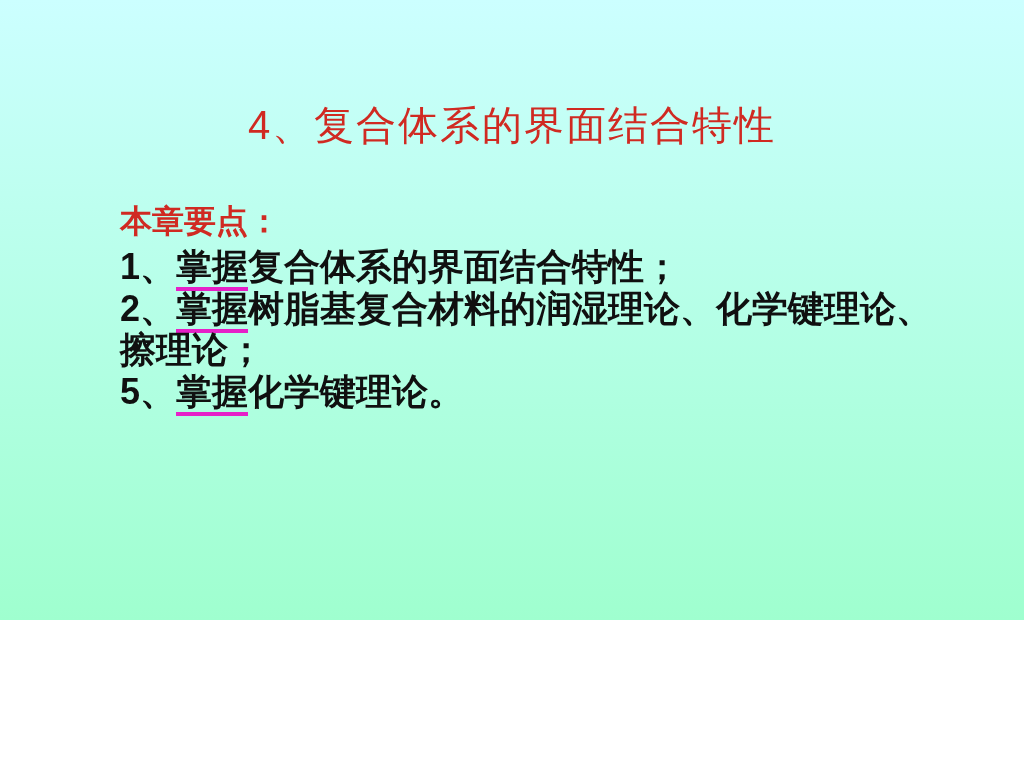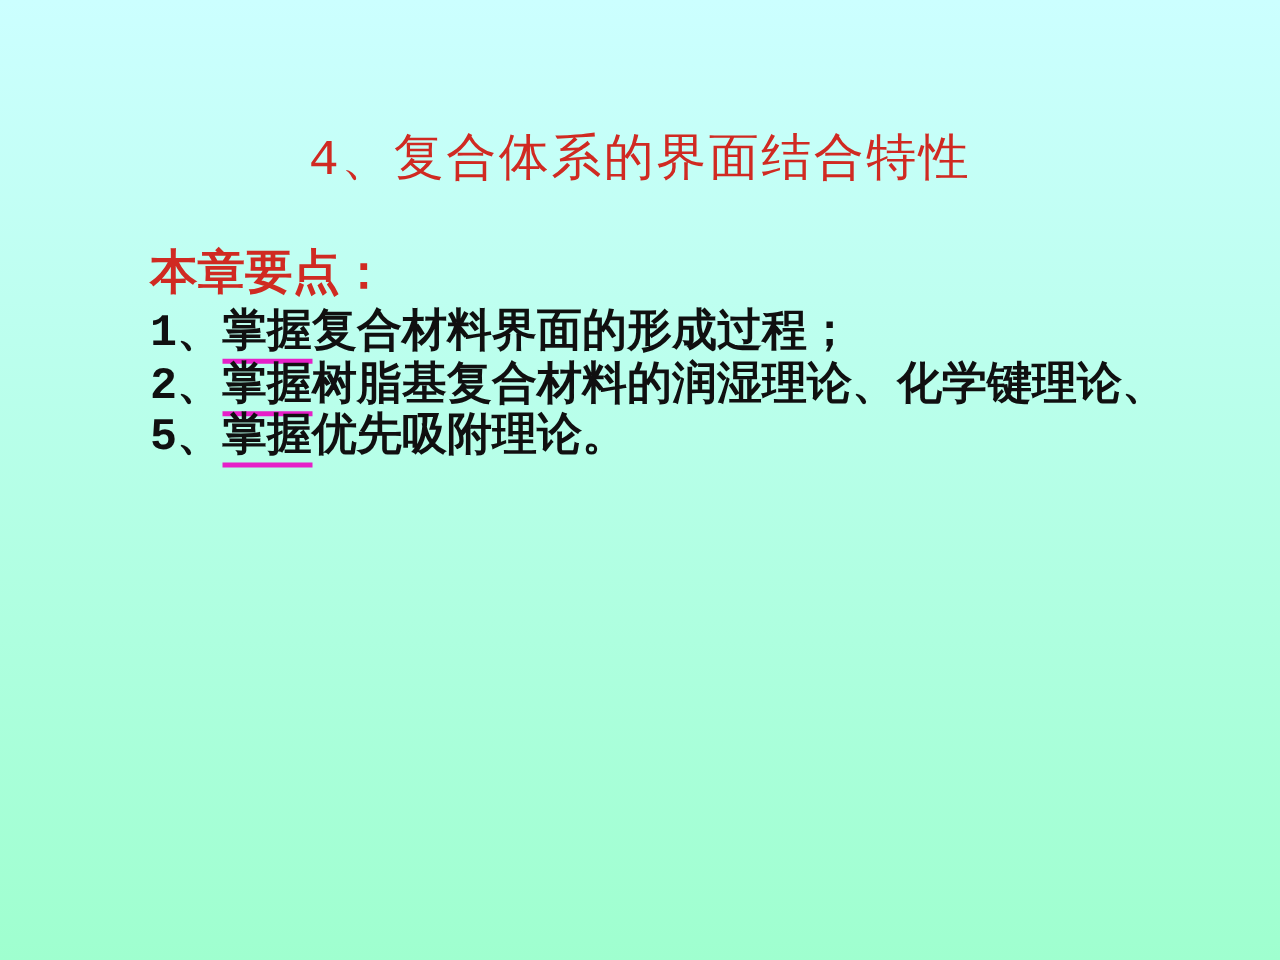--- a/index.html
+++ b/index.html
@@ -3,45 +3,45 @@
 <meta charset="utf-8">
 <style>
   html, body {
     margin: 0;
     padding: 0;
     background: #ffffff;
   }
   .slide {
     position: relative;
     width: 1024px;
-    height: 768px;
+    height: 620px;
     overflow: hidden;
     background: linear-gradient(180deg, var(--bg-top, #ccffff) 0%, var(--bg-bottom, #9fffcf) 100%);
-    font-family: Liberation Mono, monospace;
+    font-family: Liberation Sans, sans-serif;
   }
   .title {
     position: absolute;
     top: 98px;
     left: 0;
     width: 100%;
     text-align: center;
     font-size: 40px;
     font-weight: normal;
     letter-spacing: 2px;
     color: var(--accent-red, #d02a22);
     margin: 0;
   }
   .body-block {
     position: absolute;
     left: 120px;
     top: 198px;
     width: 800px;
   }
   .heading {
-    font-size: 38px;
+    font-size: 32px;
     font-weight: bold;
     color: var(--accent-red, #d02a22);
     line-height: 46px;
     margin: 0 0 2px 0;
   }
   .line {
     font-size: 36px;
     font-weight: bold;
     color: var(--text-color, #101010);
     line-height: 41.5px;
@@ -53,18 +53,19 @@
 </style>
 </head>
 <body>
 
 <div class="slide" style="--bg-top: #ccffff; --bg-bottom: #9fffcf; --accent-red: #d02a22; --underline: #e620c8; --text-color: #101010;">
   <h1 class="title">4、复合体系的界面结合特性</h1>
 
   <div class="body-block">
     <div class="heading">本章要点：</div>
     <div id="body-lines">
-        <div class="line"><span>1、</span><span class="u">掌握</span><span>复合材料界面的形成过程；</span></div>
+        <div class="line"><span>1、</span><span class="u">掌握</span><span>复合体系的界面结合特性；</span></div>
         <div class="line"><span>2、</span><span class="u">掌握</span><span>树脂基复合材料的润湿理论、化学键理论、</span></div>
-        <div class="line"><span>5、</span><span class="u">掌握</span><span>优先吸附理论。</span></div>
+        <div class="line"><span>擦理论；</span></div>
+        <div class="line"><span>5、</span><span class="u">掌握</span><span>化学键理论。</span></div>
       </div>
   </div>
 </div>
 
 </body></html>

